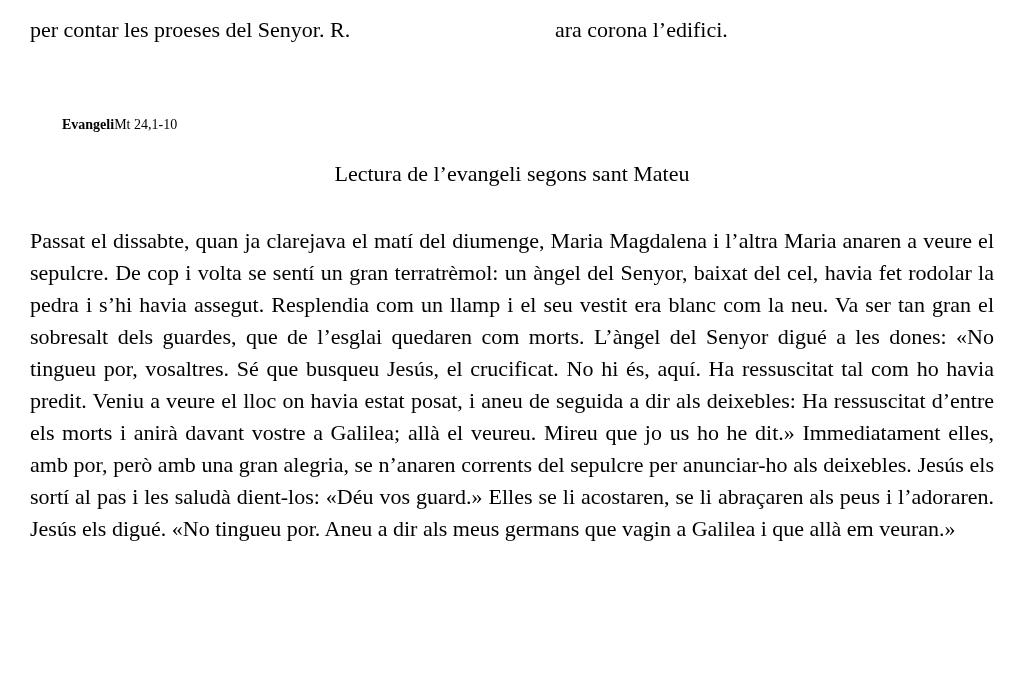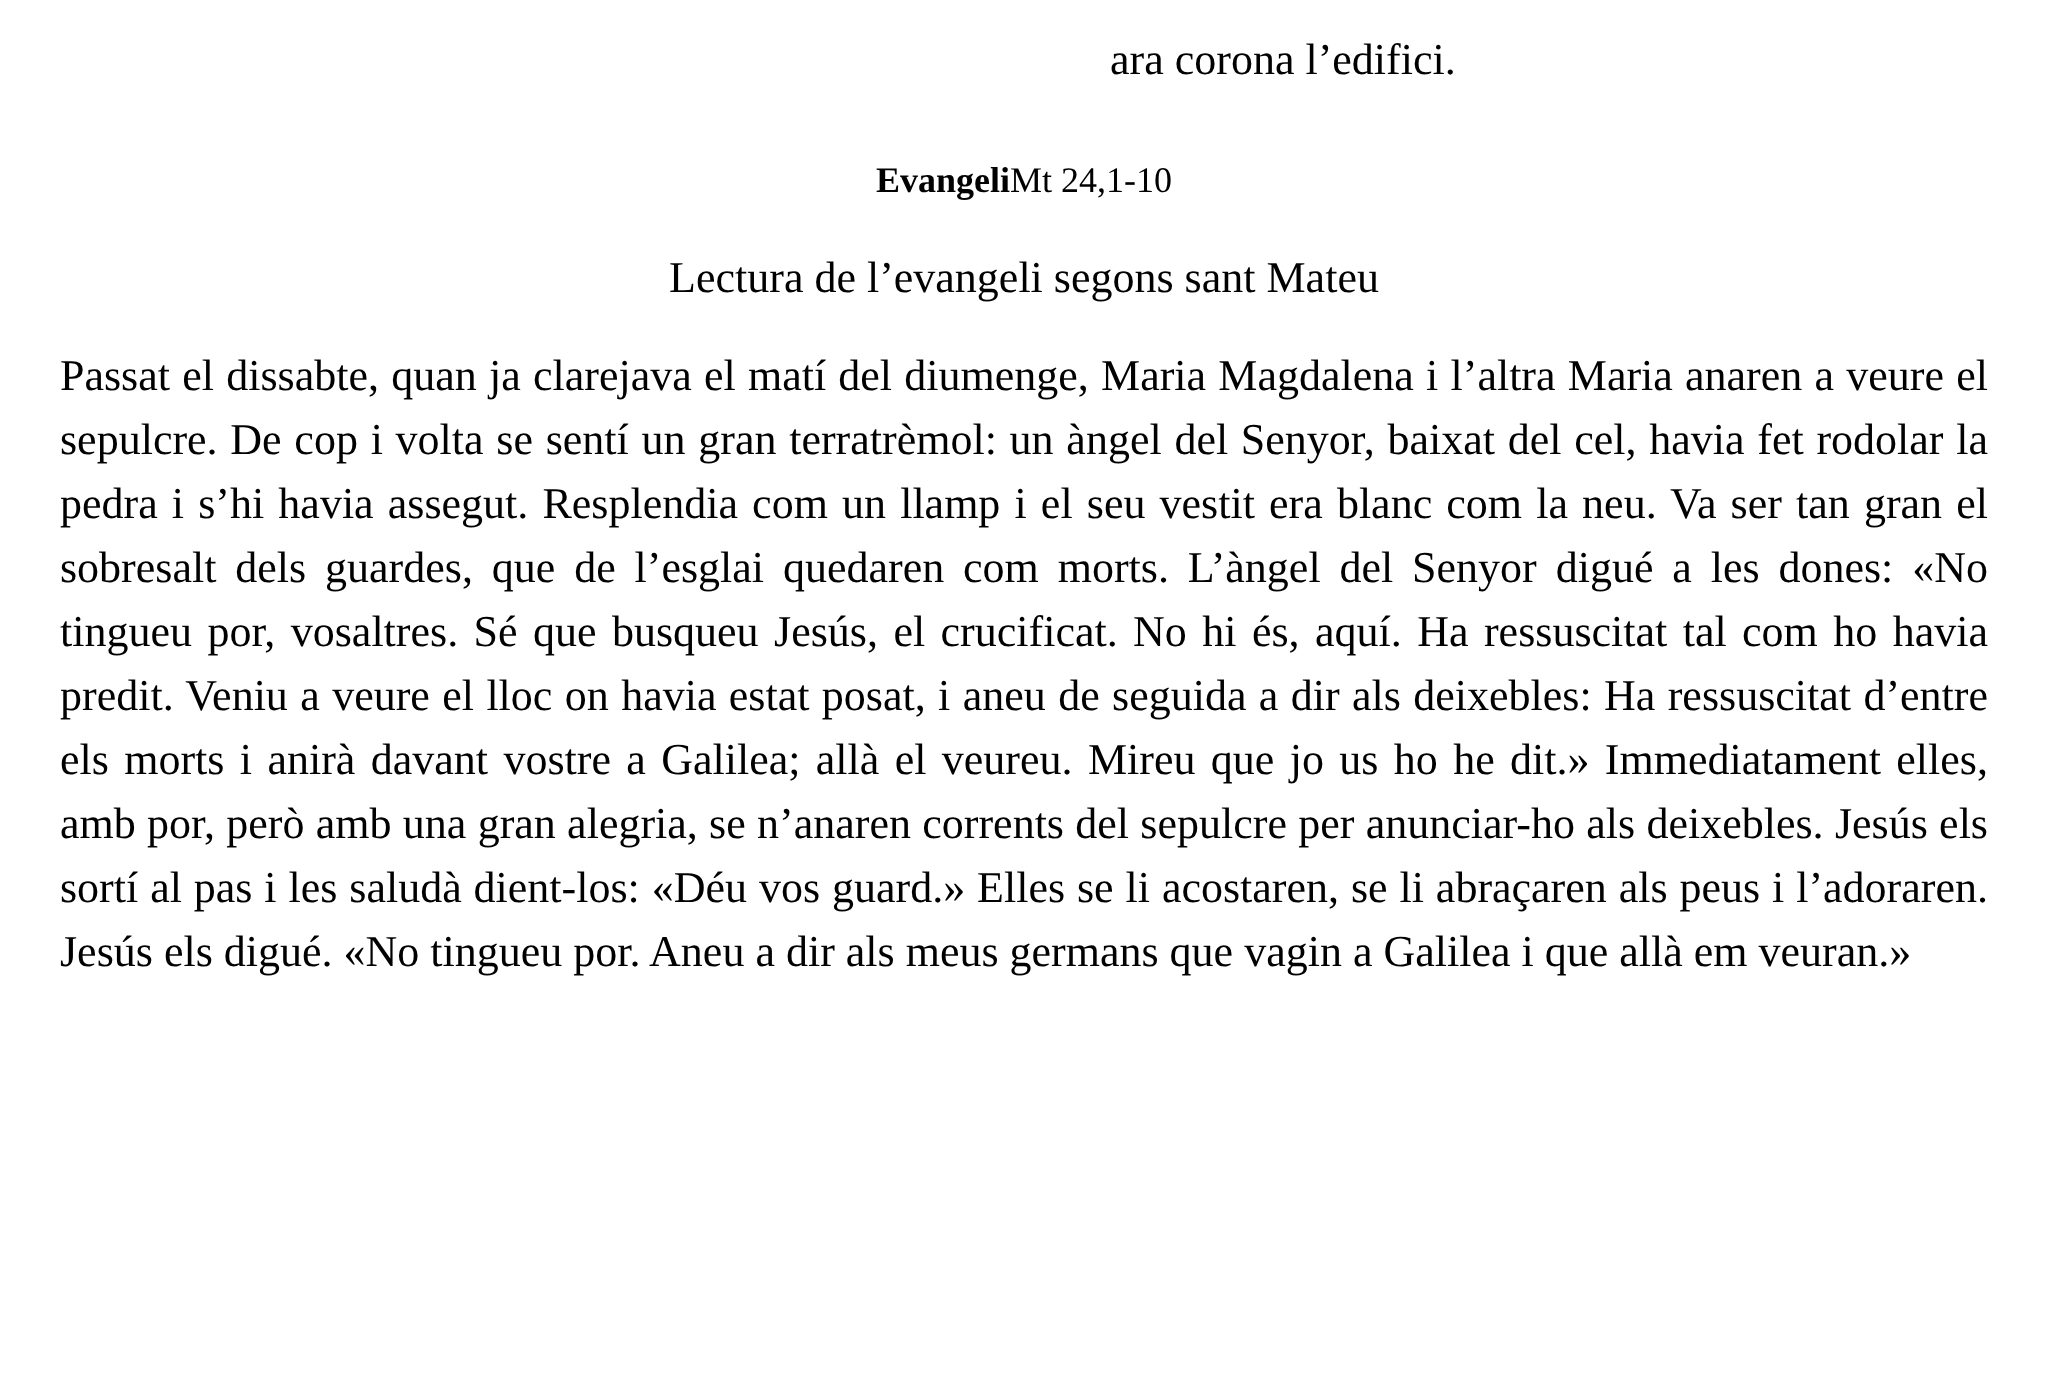--- a/index.html
+++ b/index.html
@@ -37,53 +37,55 @@
     flex: 1 1 auto;
   }
   .psalm-line {
     height: 35px;
     white-space: nowrap;
   }
   
   .gospel-heading-row {
     margin-top: 28px;
     display: flex;
-    justify-content: center;
+    justify-content: flex-start;
     align-items: baseline;
-    font-size: 18px;
+    font-size: 14px;
     line-height: 30px;
+    margin-left: 32px;
   }
   .heading-bold {
     font-weight: bold;
   }
   .reference {
     font-weight: normal;
   }
   
   .intro {
     margin-top: 19px;
     font-size: 22px;
     line-height: 30px;
     text-align: center;
   }
   
   .body-text {
-    margin: 18px 0 0 0;
+    margin: 36px 0 0 0;
     font-size: 22px;
     line-height: 32px;
     text-align: justify;
   }
 </style>
 </head>
 <body>
 
 <div class="page">
 
   <div class="psalm">
     <div class="psalm-col left">
+      <div class="psalm-line">per contar les proeses del Senyor. R.</div>
       <div class="psalm-line"></div>
     </div>
     <div class="psalm-col right">
       <div class="psalm-line">ara corona l’edifici.</div>
     </div>
   </div>
 
   <div class="gospel-heading-row">
     <span class="heading-bold">Evangeli</span>
     <span class="reference">Mt 24,1-10</span>

